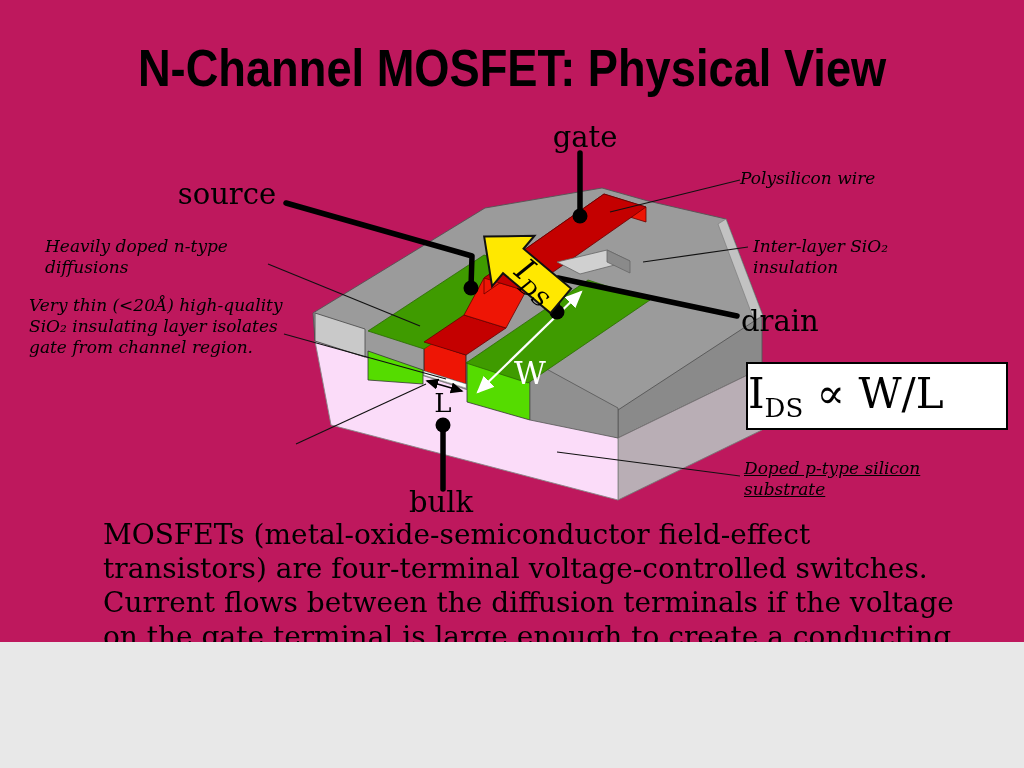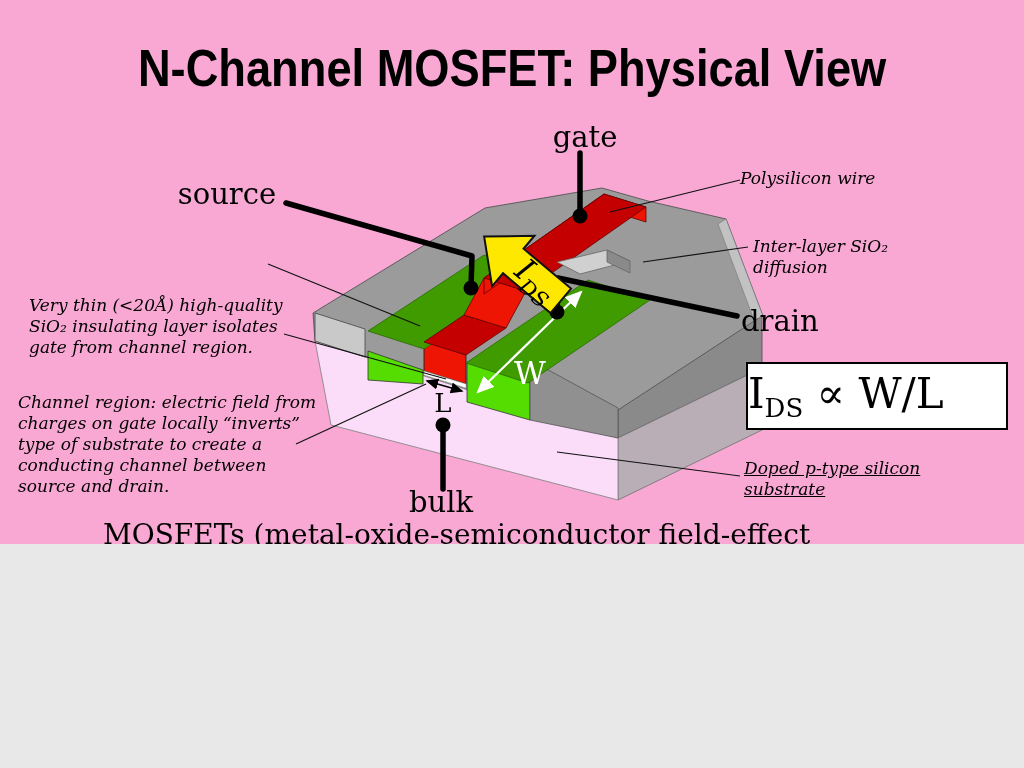--- a/index.html
+++ b/index.html
@@ -1,16 +1,16 @@
 <!DOCTYPE html>
 <html><head>
 <meta charset="utf-8">
 <style>
   html,body{margin:0;padding:0;background:#e8e8e8;}
-  #slide{position:relative;width:1024px;height:544px;background:#f9a8d4;overflow:hidden;
+  #slide{position:relative;width:1024px;height:642px;background:#be185d;overflow:hidden;
          font-family:"DejaVu Serif", serif;}
   #title{position:absolute;left:0;top:38px;width:1024px;text-align:center;
          font-family:"Liberation Sans", sans-serif;font-weight:bold;font-size:52px;color:#000;}
   #title span{display:inline-block;transform:scaleX(0.87);transform-origin:center;}
   .ann{position:absolute;font-style:italic;font-size:17px;line-height:21px;color:#000;
        white-space:pre-line;}
   #ann-heavily{left:45px;top:236px;}
   #ann-verythin{left:29px;top:295px;}
   #ann-channel{left:18px;top:392px;}
   #ann-poly{left:740px;top:168px;}
@@ -105,31 +105,28 @@
       <polygon points="-52,0 -14,-33 -14,-16 48,-16 48,16 -14,16 -14,33" fill="#ffe800" stroke="#111" stroke-width="2"></polygon>
       <text x="16" y="10" text-anchor="middle" font-family="DejaVu Serif, serif" font-style="italic" font-size="32" fill="#000"><tspan>I</tspan><tspan dy="9" font-size="21">DS</tspan></text>
     </g>
 
     <text class="term-label" x="585" y="147" text-anchor="middle">gate</text>
     <text class="term-label" x="227" y="204" text-anchor="middle">source</text>
     <text class="term-label" x="741" y="331" text-anchor="start">drain</text>
     <text class="term-label" x="441" y="512" text-anchor="middle">bulk</text>
   </svg>
 
+  <div class="ann" id="ann-heavily">Heavily doped n-type
+diffusions</div>
   <div class="ann" id="ann-verythin">Very thin (&lt;20Å) high-quality
 SiO₂ insulating layer isolates
 gate from channel region.</div>
-  <div class="ann" id="ann-channel">Channel region: electric field from
-charges on gate locally “inverts”
-type of substrate to create a
-conducting channel between
-source and drain.</div>
   <div class="ann" id="ann-poly">Polysilicon wire</div>
   <div class="ann" id="ann-inter">Inter-layer SiO₂
-diffusion</div>
+insulation</div>
   <div class="ann" id="ann-doped">Doped p-type silicon
 substrate</div>
 
   <div id="formula-box">
     <span><span>I</span><sub>DS</sub><span> ∝ W/L</span></span>
   </div>
 
   <div id="body-text">MOSFETs (metal-oxide-semiconductor field-effect
 transistors) are four-terminal voltage-controlled switches.
 Current flows between the diffusion terminals if the voltage

